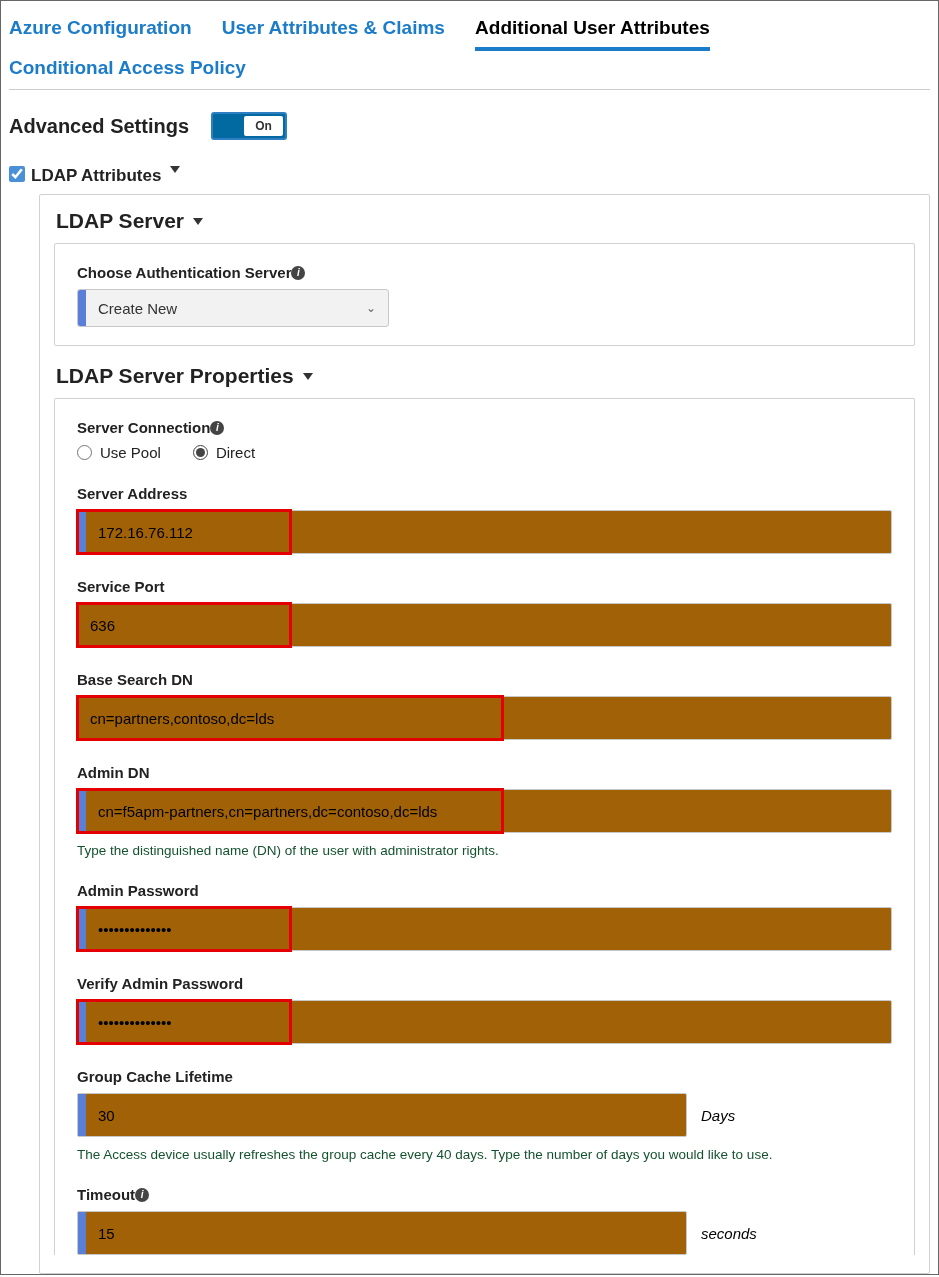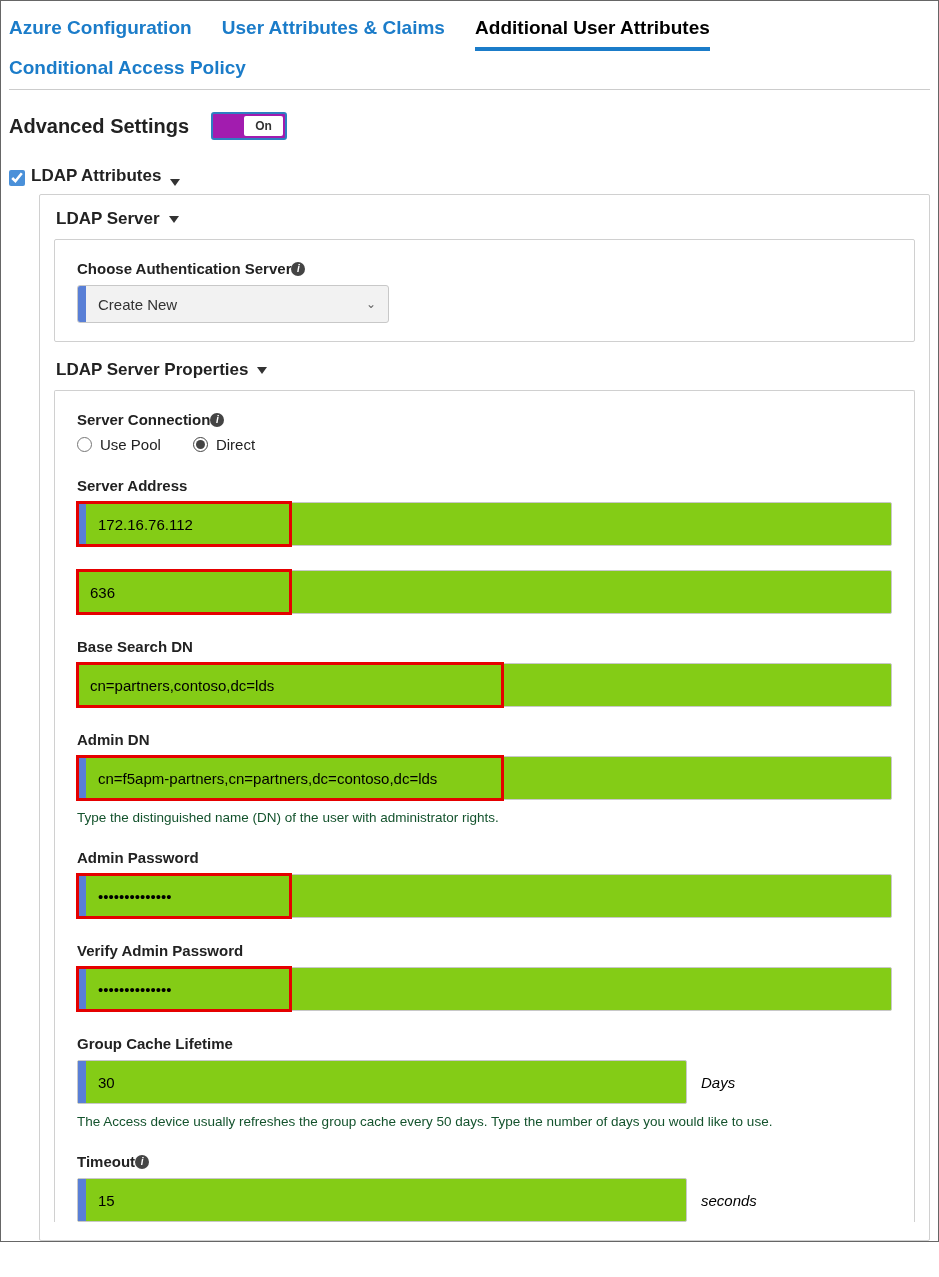--- a/index.html
+++ b/index.html
@@ -4,46 +4,46 @@
 <style>
   * { box-sizing: border-box; margin: 0; padding: 0; }
   body { font-family: Arial, Helvetica, sans-serif; font-size: 15px; color: #222; background: #fff; width: 939px; border: 1px solid #666; padding: 8px 8px 0 8px; }
   
   .tabs { border-bottom: 1px solid #ccc; padding: 2px 0 4px 0; line-height: 1.8; }
   .tab { font-size: 19px; font-weight: bold; color: #1b7cc9; margin-right: 26px; display: inline-block; cursor: pointer; }
   .tab.active { color: #000; border-bottom: 4px solid #1b7cc9; padding-bottom: 2px; }
   
   .adv-row { display: flex; align-items: center; margin: 22px 0 26px 0; }
   .adv-label { font-weight: bold; font-size: 20px; margin-right: 22px; }
-  .toggle { width: 76px; height: 28px; background: #a21caf; border: 2px solid #2d7fc1; border-radius: 3px; position: relative; display: flex; align-items: center; cursor: pointer; }
+  .toggle { width: 76px; height: 28px; background: #0369a1; border: 2px solid #2d7fc1; border-radius: 3px; position: relative; display: flex; align-items: center; cursor: pointer; }
   .toggle-knob { position: absolute; right: 2px; top: 2px; width: 39px; height: 20px; background: #fff; border-radius: 2px; display: flex; align-items: center; justify-content: center; font-size: 12px; font-weight: bold; color: #333; }
   
-  .sec-hdr { font-weight: bold; font-size: 17px; display: flex; align-items: flex-end; gap: 6px; margin-bottom: 8px; cursor: pointer; }
+  .sec-hdr { font-weight: bold; font-size: 17px; display: flex; align-items: flex-start; gap: 6px; margin-bottom: 8px; cursor: pointer; }
   .chk { width: 16px; height: 16px; accent-color: #4a90d9; }
   .caret { width: 0; height: 0; border-left: 5px solid transparent; border-right: 5px solid transparent; border-top: 7px solid #333; display: inline-block; margin-left: 3px; }
   
   .panel { border: 1px solid #d0d0d0; border-radius: 2px; padding: 10px 14px 0 14px; margin-bottom: 0; }
   .subpanel { border: 1px solid #d0d0d0; border-radius: 2px; padding: 20px 22px 18px 22px; margin-bottom: 18px; }
-  .sub-hdr { font-weight: bold; font-size: 17px; display: flex; align-items: center; gap: 6px; margin: 4px 0 10px 2px; cursor: pointer; }
+  .sub-hdr { font-weight: bold; font-size: 21px; display: flex; align-items: center; gap: 6px; margin: 4px 0 10px 2px; cursor: pointer; }
   
   .fld-label { font-weight: bold; font-size: 15px; margin-bottom: 8px; display: flex; align-items: center; }
   .info-icon { width: 14px; height: 14px; border-radius: 50%; background: #444; color: #fff; font-size: 10px; font-weight: bold; display: inline-flex; align-items: center; justify-content: center; font-style: italic; }
   
   .select-box { width: 312px; height: 38px; border: 1px solid #c8c8c8; border-radius: 3px; background: #f2f2f2; display: flex; align-items: center; padding: 0; cursor: pointer; position: relative; }
   .select-box .accent { width: 8px; height: 100%; background: #597fd6; border-radius: 2px 0 0 2px; }
   .select-box .sel-text { flex: 1; padding: 0 12px; font-size: 15px; color: #333; }
   .select-box .sel-caret { padding-right: 12px; color: #666; font-size: 12px; }
   
   .radio-row { display: flex; gap: 32px; align-items: center; margin-bottom: 24px; font-size: 15px; }
   .radio-opt { display: flex; align-items: center; gap: 8px; }
   .radio-opt input[type=radio] { width: 15px; height: 15px; accent-color: #444; }
   
   .fld-block { margin-bottom: 24px; }
   
-  .input-wrap { display: flex; align-items: center; border: 1px solid #c8c8c8; border-radius: 2px; height: 44px; background: #84cc16; position: relative; }
+  .input-wrap { display: flex; align-items: center; border: 1px solid #c8c8c8; border-radius: 2px; height: 44px; background: #a16207; position: relative; }
   .input-wrap .accent { width: 8px; height: 100%; background: #597fd6; }
   .input-wrap input { border: none; outline: none; flex: 1; height: 100%; padding: 0 12px; font-size: 15px; font-family: inherit; background: transparent; }
   
   .red-box { position: absolute; border: 3px solid #e50000; pointer-events: none; top: -2px; left: -2px; height: calc(100% + 4px); }
   
   .helper { font-size: 13.5px; color: #14532d; margin-top: 10px; }
   
   .inline-row { display: flex; align-items: center; gap: 14px; }
   .inline-row .input-wrap { flex: 0 0 610px; }
   .unit { font-size: 15px; color: #000000; font-style: italic; }
@@ -115,20 +115,21 @@
       <div class="fld-block">
         <div class="fld-label">Server Address</div>
         <div class="input-wrap">
           <div class="accent"></div>
           <input type="text" value="172.16.76.112" style="">
           <div class="red-box" style="width:216px;"></div>
         </div>
       </div>
 
       <div class="fld-block">
+        <div class="fld-label">Service Port</div>
         <div class="input-wrap">
 
           <input type="text" value="636" style="">
           <div class="red-box" style="width:216px;"></div>
         </div>
       </div>
 
       <div class="fld-block">
         <div class="fld-label">Base Search DN</div>
         <div class="input-wrap">
@@ -168,21 +169,21 @@
 
       <div class="fld-block">
         <div class="fld-label">Group Cache Lifetime</div>
         <div class="inline-row">
           <div class="input-wrap">
             <div class="accent"></div>
             <input type="text" value="30" style="">
           </div>
           <span class="unit">Days</span>
         </div>
-        <div class="helper">The Access device usually refreshes the group cache every 50 days. Type the number of days you would like to use.</div>
+        <div class="helper">The Access device usually refreshes the group cache every 40 days. Type the number of days you would like to use.</div>
       </div>
 
       <div class="fld-block" style="margin-bottom:0;">
         <div class="fld-label">
           <span>Timeout</span>
           <span class="info-icon">i</span>
         </div>
         <div class="inline-row">
           <div class="input-wrap">
             <div class="accent"></div>

